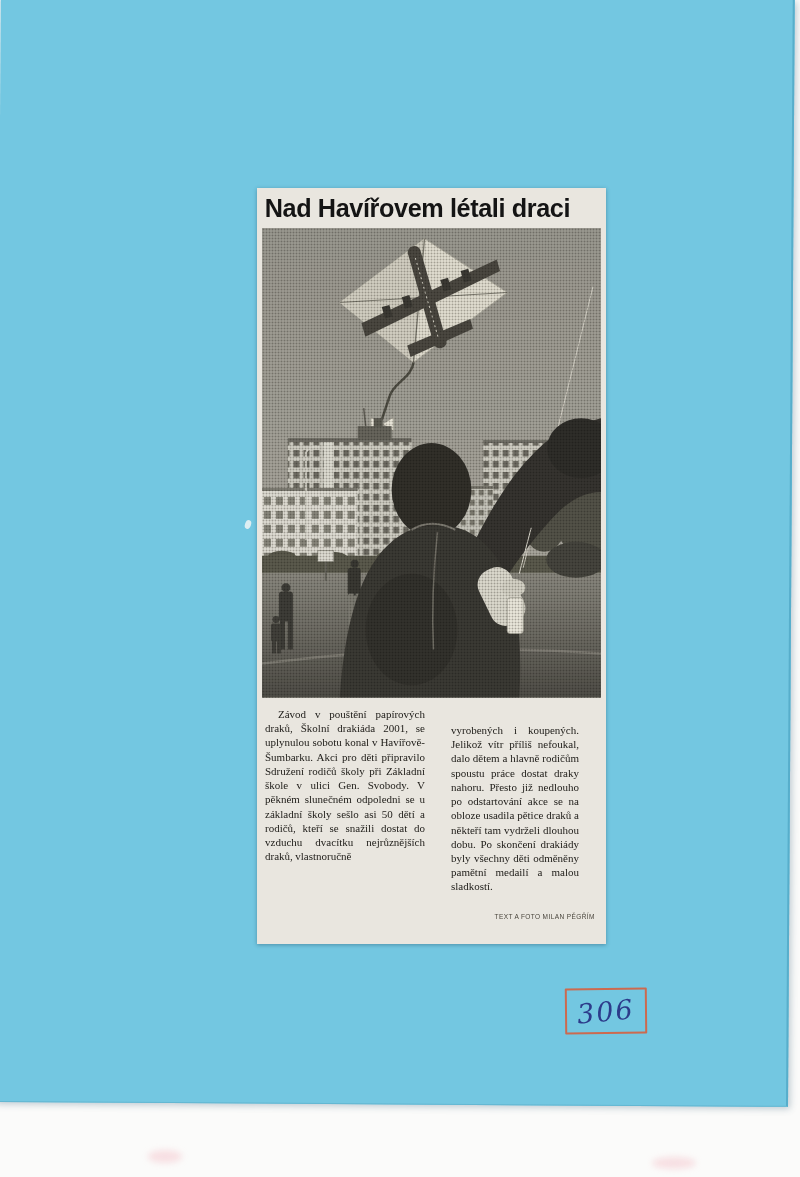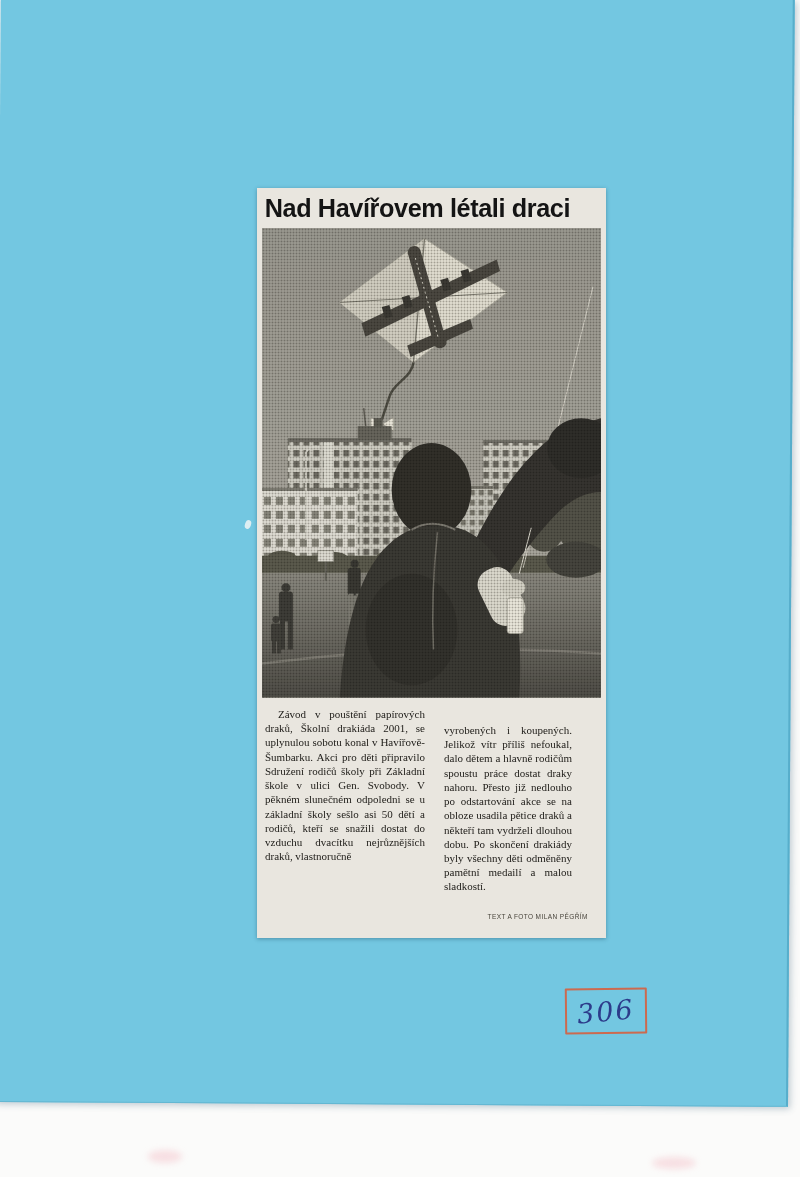--- a/index.html
+++ b/index.html
@@ -7,34 +7,34 @@
           background:#fbfbfa;font-family:"Liberation Serif",serif;}
   
   .album-page{position:absolute;left:-6px;top:-5px;width:792px;height:1106px;
           background:#73c7e1;
           box-shadow:2px 2px 7px rgba(50,90,115,.30);
           transform:rotate(.35deg);transform-origin:bottom left;
           border-right:2px solid #57aecb;border-bottom:1px solid #63b7d2;}
   
   .clipping{position:absolute;left:257px;top:188px;width:349px;
           background:#e9e6df;box-shadow:0 1px 4px rgba(20,60,85,.4);
-          padding:0 0 12px 0;}
+          padding:0 0 18px 0;}
   .headline{padding:6px 8px 4px 8px;color:#141414;
           font-family:"Liberation Sans",sans-serif;font-weight:700;
           font-size:26px;line-height:1.08;letter-spacing:-.4px;
           transform:scaleX(.97);transform-origin:left center;white-space:nowrap;}
   .photo{position:relative;margin:2px 5px 0 5px;width:339px;height:470px;
           background:#908e86;overflow:hidden;}
   .photo svg{position:absolute;inset:0;display:block;}
   .halftone{position:absolute;inset:0;pointer-events:none;
           background-image:radial-gradient(rgba(35,30,20,.30) .8px, transparent 1.1px);
           background-size:3px 3px;mix-blend-mode:multiply;}
   .paper-tint{position:absolute;inset:0;pointer-events:none;
           background:rgba(233,228,215,.12);}
-  .textblock{display:flex;gap:3px;padding:9px 8px 2px 8px;}
+  .textblock{display:flex;gap:10px;padding:9px 8px 2px 8px;}
   .col{width:160px;font-size:11px;line-height:14.2px;color:#23211d;
           text-align:justify;word-spacing:-.3px;}
   .col.first p{margin:0;text-indent:13px;}
   .col.second p{margin:16px;}
   .credit{margin-top:3px;text-align:right;
           font-family:"Liberation Sans",sans-serif;font-size:6.5px;
           letter-spacing:.45px;color:#48443b;}
   
   .catalog-box{position:absolute;left:565px;top:988px;width:78px;height:42px;
           border:2.5px solid #cc6a4f;border-radius:1px;

